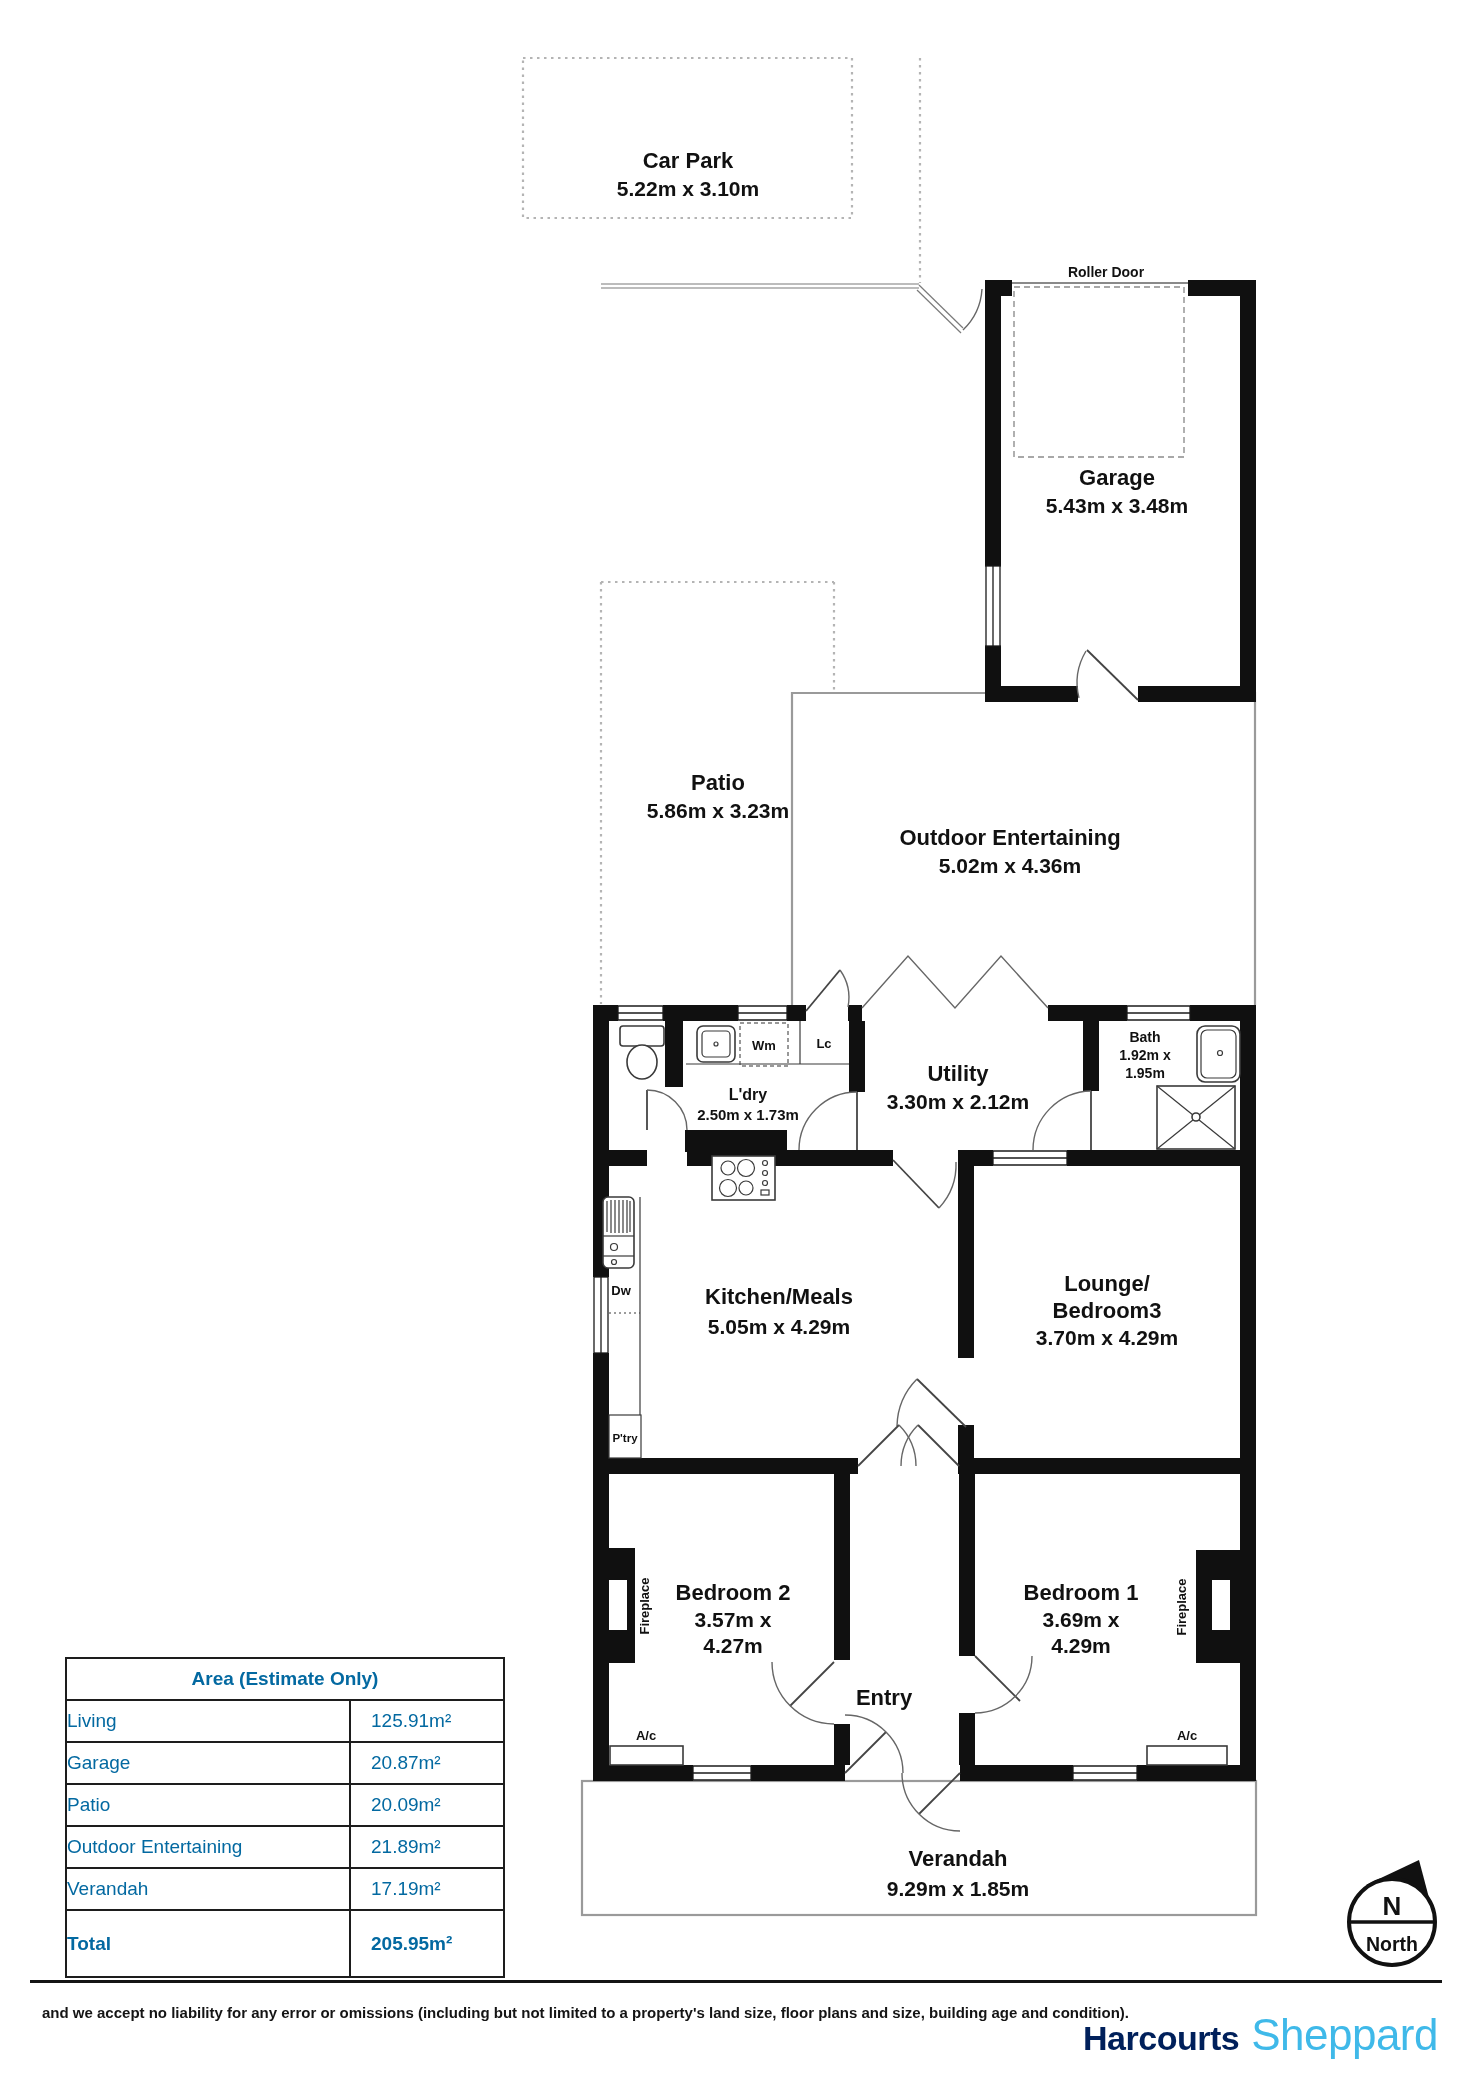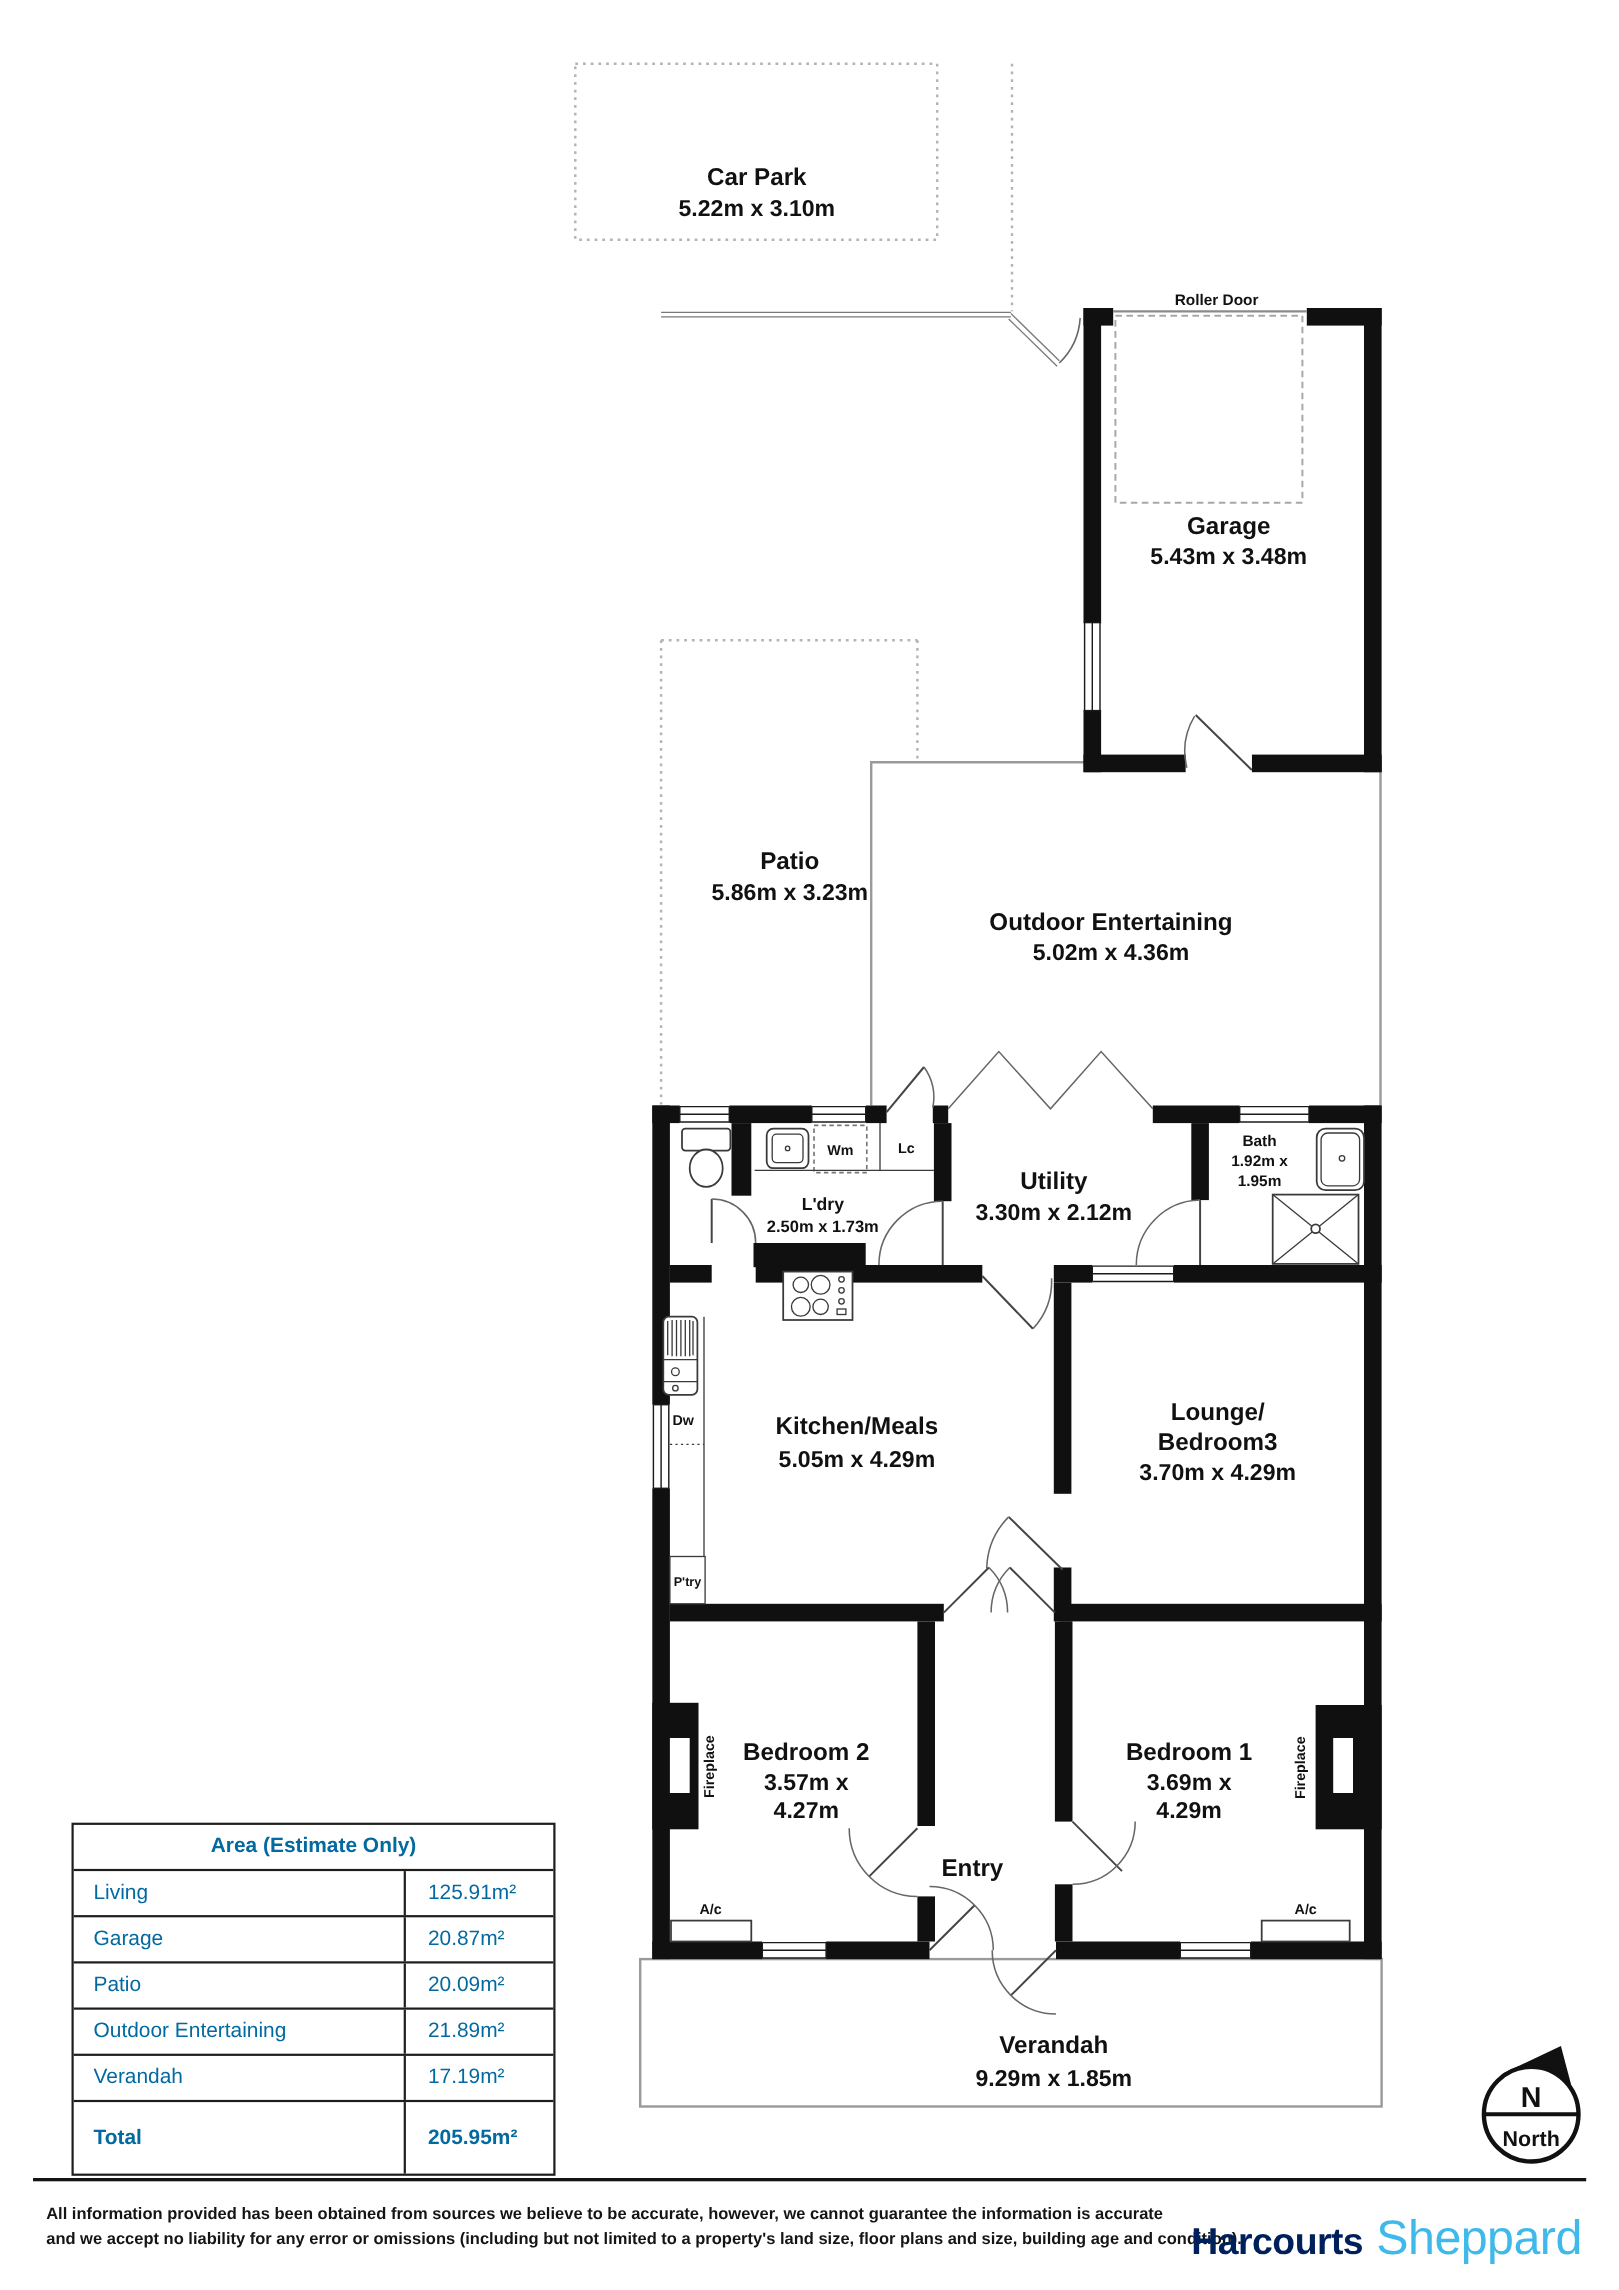--- a/index.html
+++ b/index.html
@@ -30,21 +30,21 @@
   .logo-primary{font-size:34px;font-weight:700;letter-spacing:-0.5px;}
   .logo-secondary{font-size:44px;font-weight:400;letter-spacing:-0.5px;}
 
   .area-table{position:absolute;left:65px;top:1657px;width:436px;background:#fff;
       border:2px solid #1d1d1d;font-size:19px;color:#0369a1;}
   .at-header{height:40px;border-bottom:2px solid #1d1d1d;display:flex;align-items:center;
       justify-content:center;font-weight:700;}
   .at-row{display:flex;height:40px;border-bottom:2px solid #1d1d1d;}
   .at-row:last-child{border-bottom:none;}
   .at-label{width:282px;border-right:2px solid #1d1d1d;display:flex;align-items:center;
-      padding-left:18px;}
+      }
   .at-value{flex:1;display:flex;align-items:center;padding-left:20px;}
   .at-total{height:65px;font-weight:700;}
 
   .footer-rule{position:absolute;left:30px;top:1980px;width:1412px;height:3px;background:#141414;}
   .footer-text{position:absolute;left:42px;top:2002px;width:1130px;font-size:15px;
       font-weight:700;line-height:22.5px;color:#141414;}
   .logo{position:absolute;right:34px;top:2010px;white-space:nowrap;}
   .logo span{vertical-align:baseline;}
   .logo .gap{display:inline-block;width:12px;}
 </style>
@@ -388,18 +388,17 @@
     <div class="at-value">17.19m²</div>
   </div>
   <div class="at-row at-total">
     <div class="at-label">Total</div>
     <div class="at-value">205.95m²</div>
   </div>
 </div>
 
 <div class="footer-rule"></div>
 <div class="footer-text">
-  <div>All information provided has been obtained from sources we believe to be accurate, however, we cannot guarantee the information is accurate</div>
   <div>and we accept no liability for any error or omissions (including but not limited to a property's land size, floor plans and size, building age and condition).</div>
 </div>
 <div class="logo">
   <span class="logo-primary" style="color: rgb(0, 32, 91); margin-top: 44px;">Harcourts</span><span class="gap"></span><span class="logo-secondary" style="color: rgb(63, 185, 233);">Sheppard</span>
 </div>
 
 </body></html>

